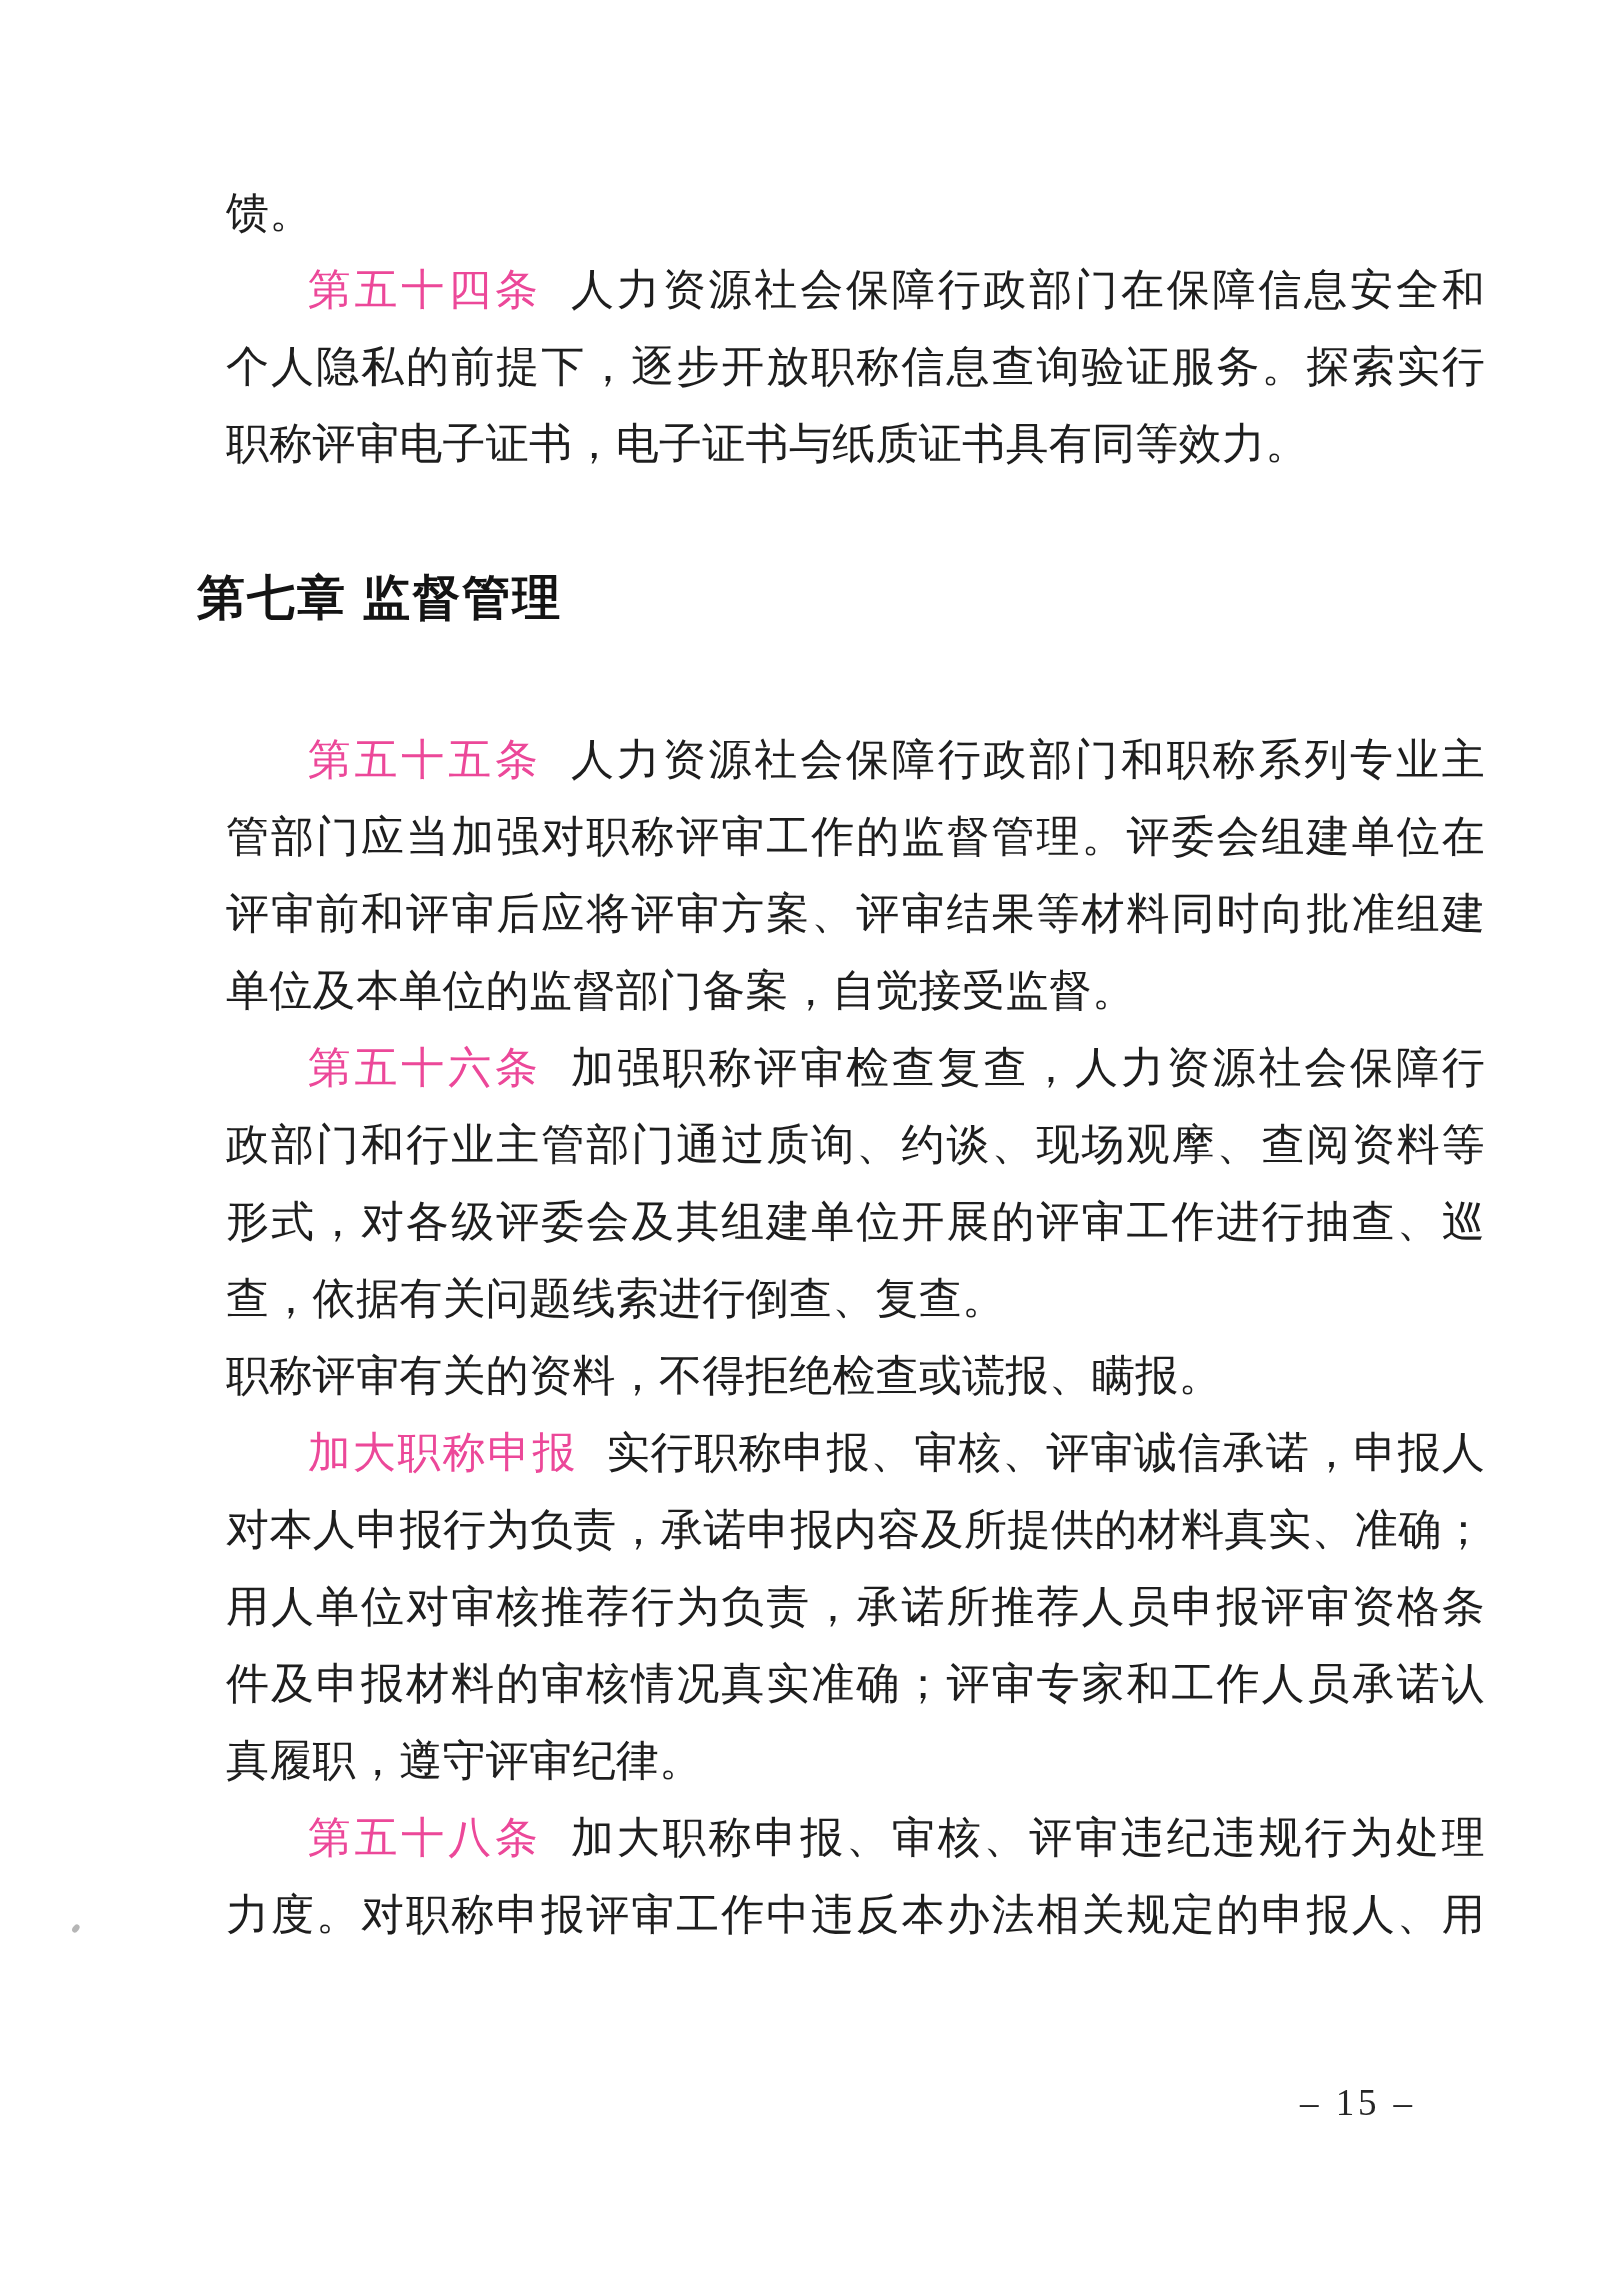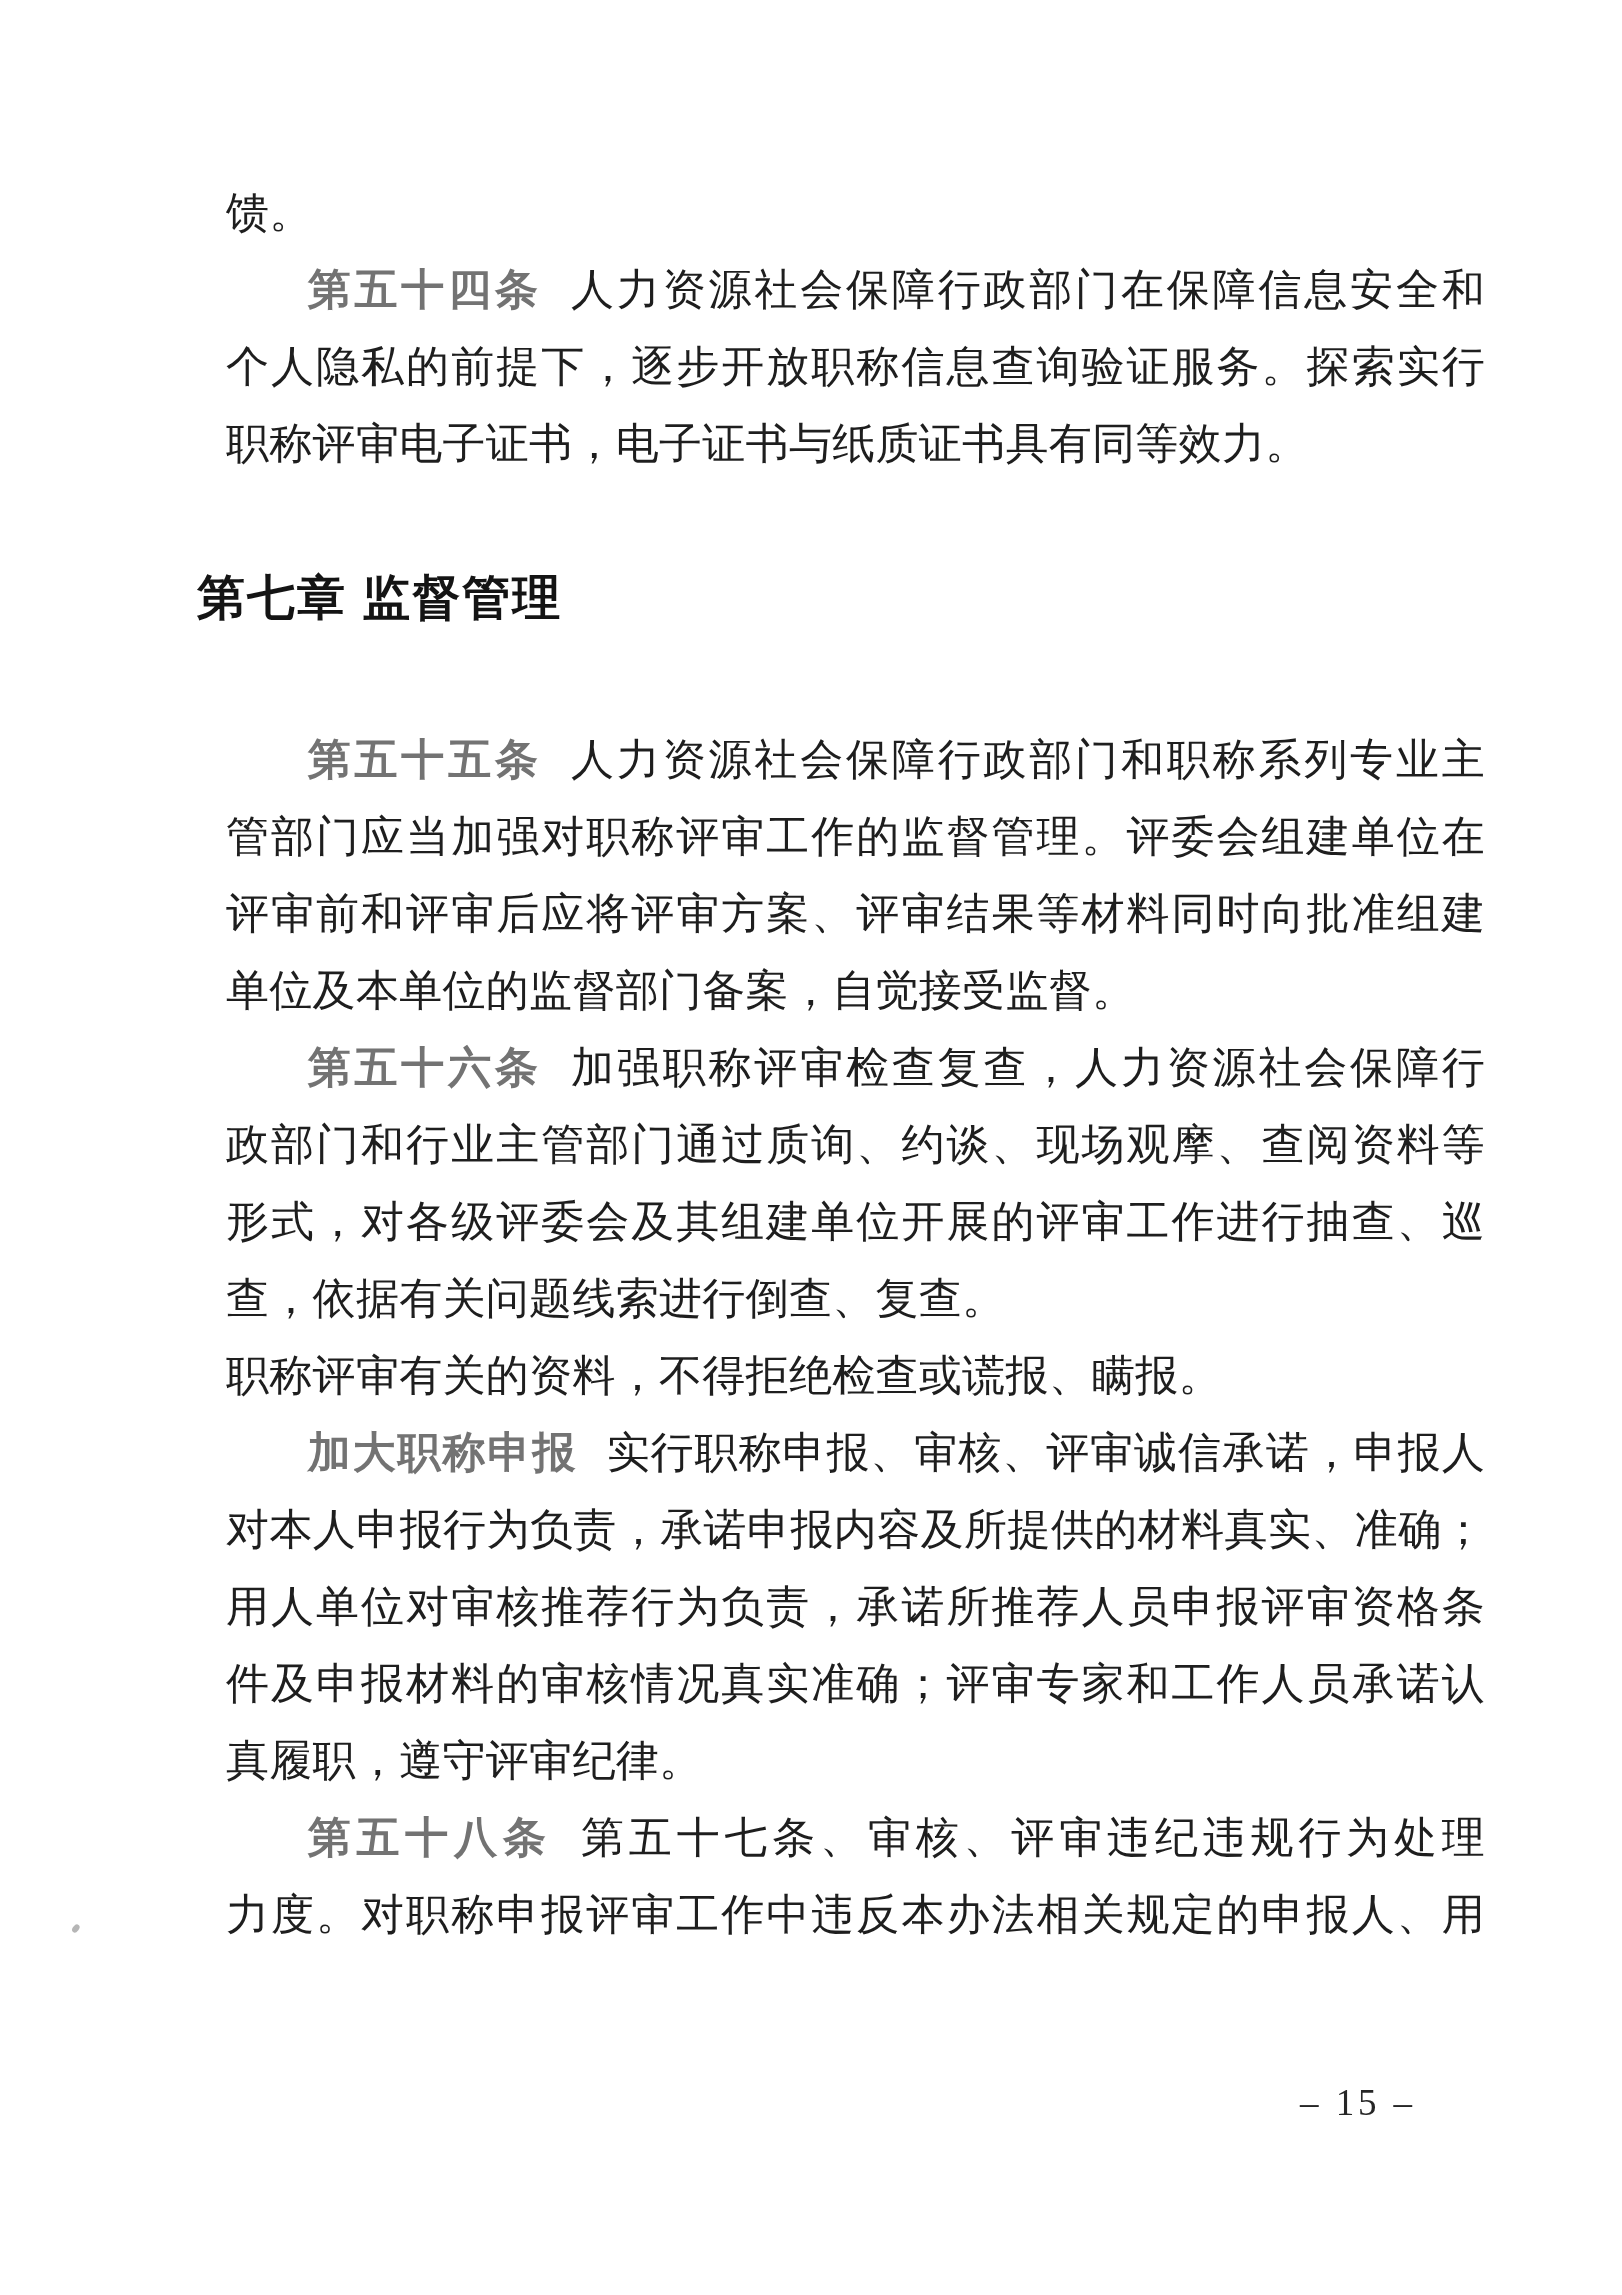--- a/index.html
+++ b/index.html
@@ -29,22 +29,22 @@
   }
   .line.short{
     text-align:left;
     text-align-last:auto;
   }
   .line.indent{
     text-indent:1.9em;
   }
   .art{
     font-family:"Liberation Sans","DejaVu Sans",sans-serif;
-    font-weight:700;
-    color:#737373;
+    font-weight:400;
+    color:#ec4899;
     letter-spacing:1.3px;
   }
   .art:not(:empty){
     margin-right:0.68em;
   }
   .chapter-heading{
     position:relative;
     left:-29px;
     height:77px;
     line-height:77px;
@@ -104,21 +104,21 @@
     <div class="line short"><span>查，依据有关问题线索进行倒查、复查。</span></div>
 
     <div class="line short"><span>职称评审有关的资料，不得拒绝检查或谎报、瞒报。</span></div>
 
     <div class="line indent"><b class="art">加大职称申报</b><span>实行职称申报、审核、评审诚信承诺，申报人</span></div>
     <div class="line"><span>对本人申报行为负责，承诺申报内容及所提供的材料真实、准确；</span></div>
     <div class="line"><span>用人单位对审核推荐行为负责，承诺所推荐人员申报评审资格条</span></div>
     <div class="line"><span>件及申报材料的审核情况真实准确；评审专家和工作人员承诺认</span></div>
     <div class="line short"><span>真履职，遵守评审纪律。</span></div>
 
-    <div class="line indent"><b class="art">第五十八条</b><span>第五十七条、审核、评审违纪违规行为处理</span></div>
+    <div class="line indent"><b class="art">第五十八条</b><span>加大职称申报、审核、评审违纪违规行为处理</span></div>
     <div class="line"><span>力度。对职称申报评审工作中违反本办法相关规定的申报人、用</span></div>
 
   </div>
 
   <div class="page-number">– 15 –</div>
 
   <div class="scan-speck"></div>
 
 </div>
 

